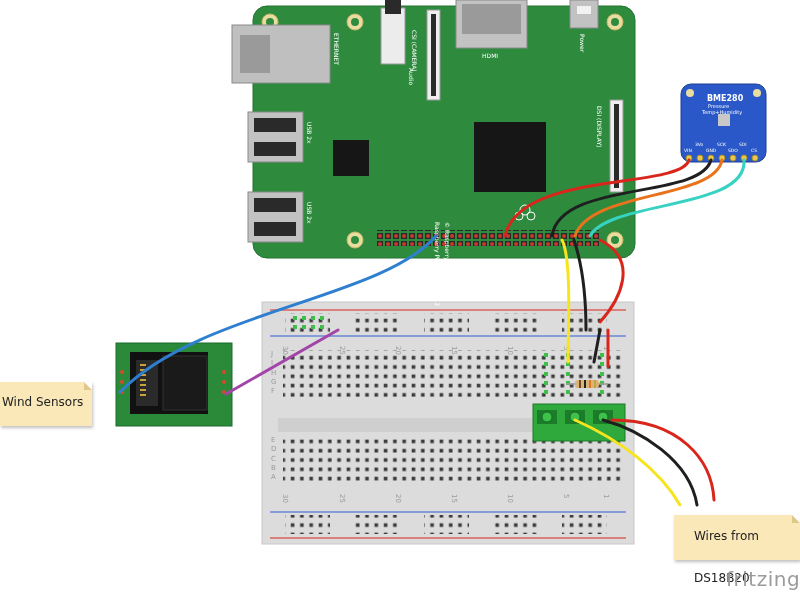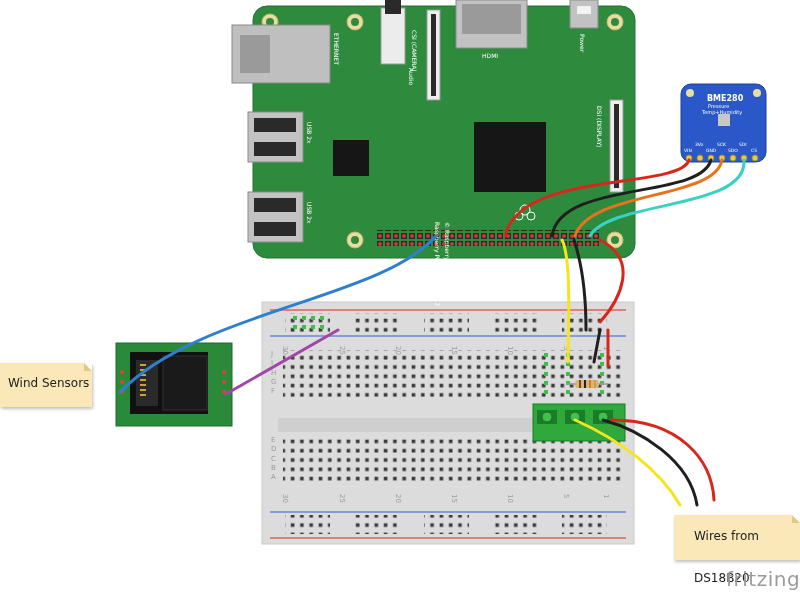--- a/index.html
+++ b/index.html
@@ -1,19 +1,19 @@
 <!DOCTYPE html>
 <html><head>
 <meta charset="utf-8">
 <style>
   html,body{margin:0;padding:0;background:#ffffff;}
   body{width:800px;height:593px;position:relative;overflow:hidden;font-family:"Liberation Sans",sans-serif;}
   #canvas{position:absolute;left:0;top:0;width:800px;height:593px;}
   .note{position:absolute;background:#fbe8b8;color:#222;font-size:12px;font-family:"DejaVu Sans",sans-serif;box-shadow:1px 2px 3px rgba(0,0,0,0.25);}
-  .note-wind{left:0;top:363px;width:92px;height:44px;line-height:40px;padding-left:8px;box-sizing:border-box;}
+  .note-wind{left:0;top:382px;width:92px;height:44px;line-height:40px;padding-left:2px;box-sizing:border-box;}
   .note-wires{left:674px;top:515px;width:126px;height:45px;line-height:42px;padding-left:20px;box-sizing:border-box;}
   .note .fold{position:absolute;right:0;top:0;width:0;height:0;border-style:solid;border-width:0 8px 8px 0;border-color:transparent #ffffff #e0c88a transparent;}
   .watermark{position:absolute;left:726px;top:567px;font-size:20px;color:#9b9b9b;font-family:"DejaVu Sans",sans-serif;letter-spacing:0.5px;text-align:center;}
   svg text{font-family:"DejaVu Sans",sans-serif;}
 </style>
 </head>
 <body>
 
 <svg id="canvas" width="800" height="593" viewBox="0 0 800 593" xmlns="http://www.w3.org/2000/svg">
   <defs>

